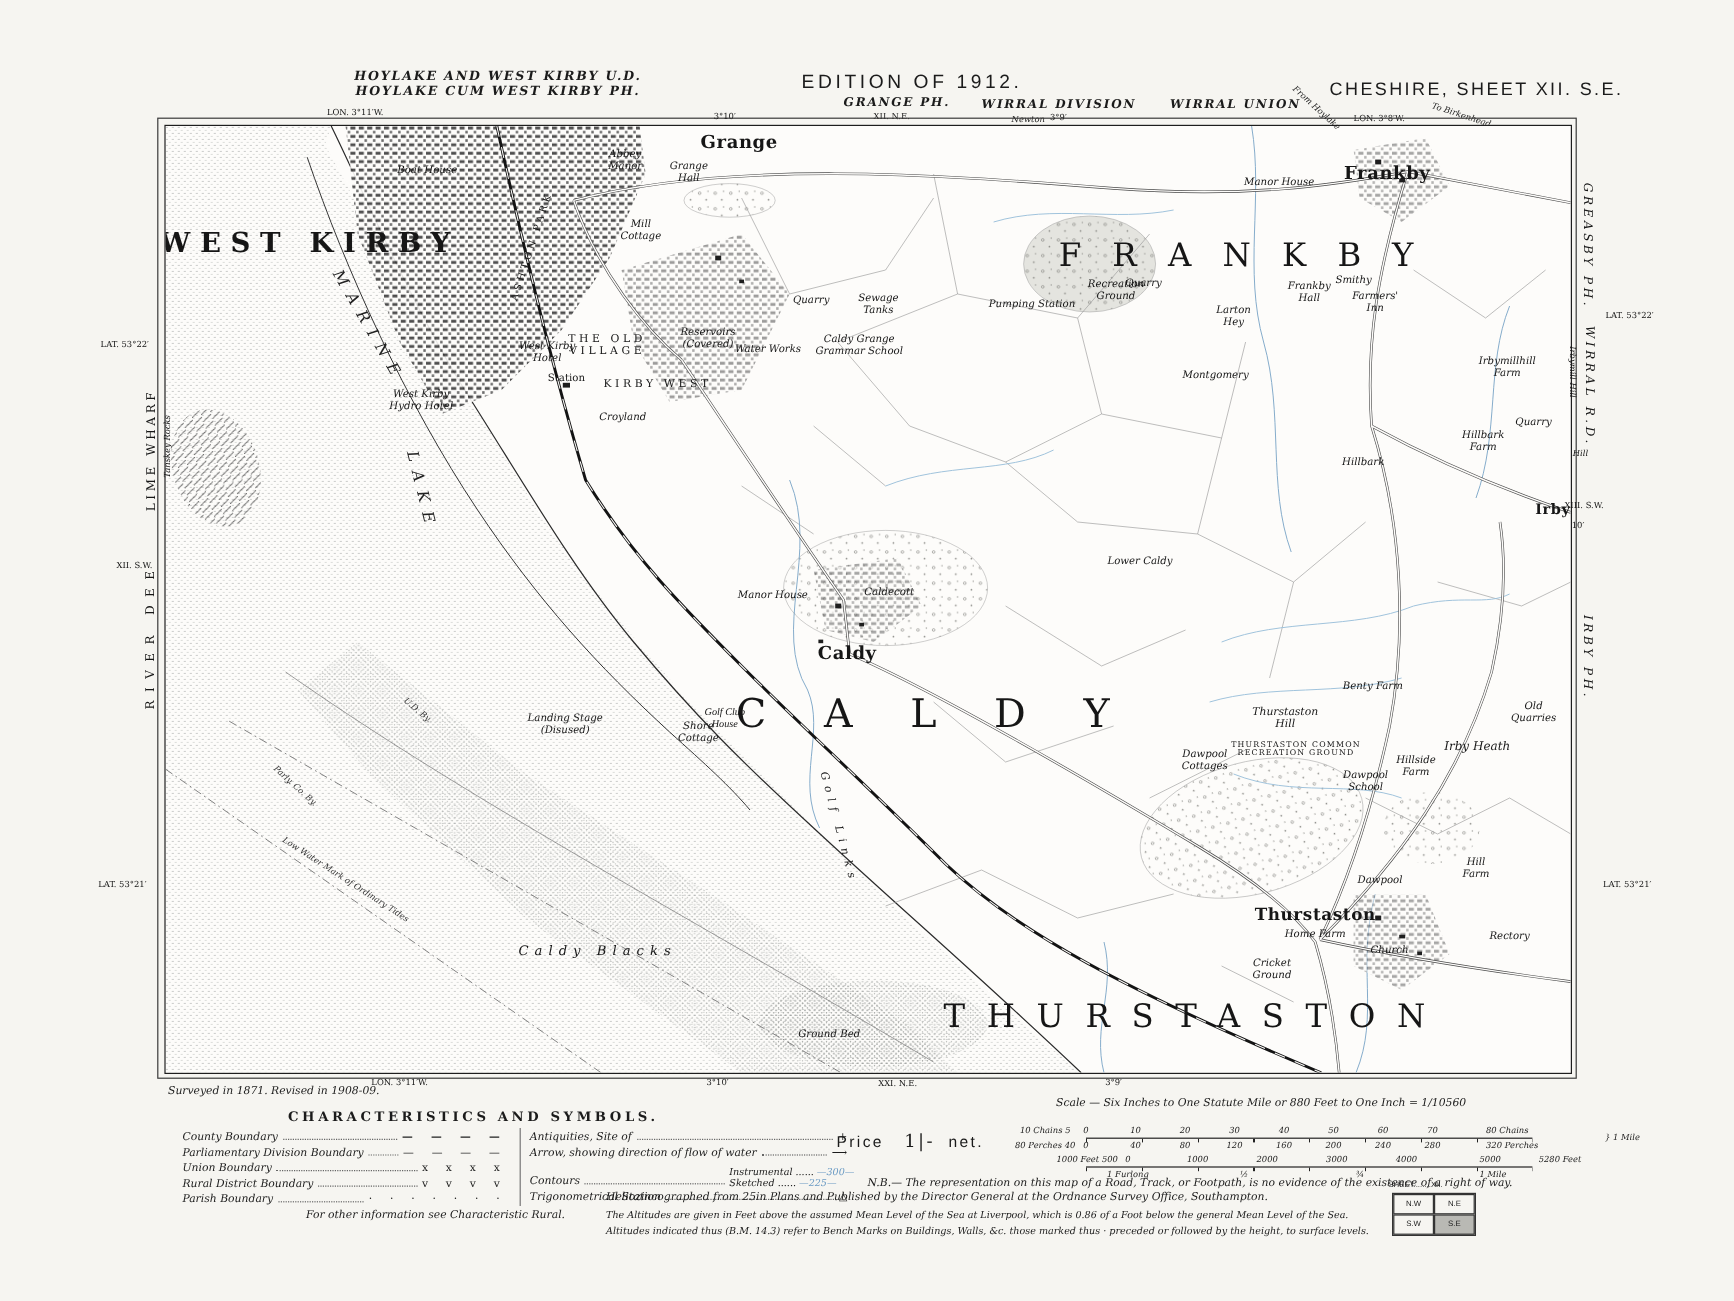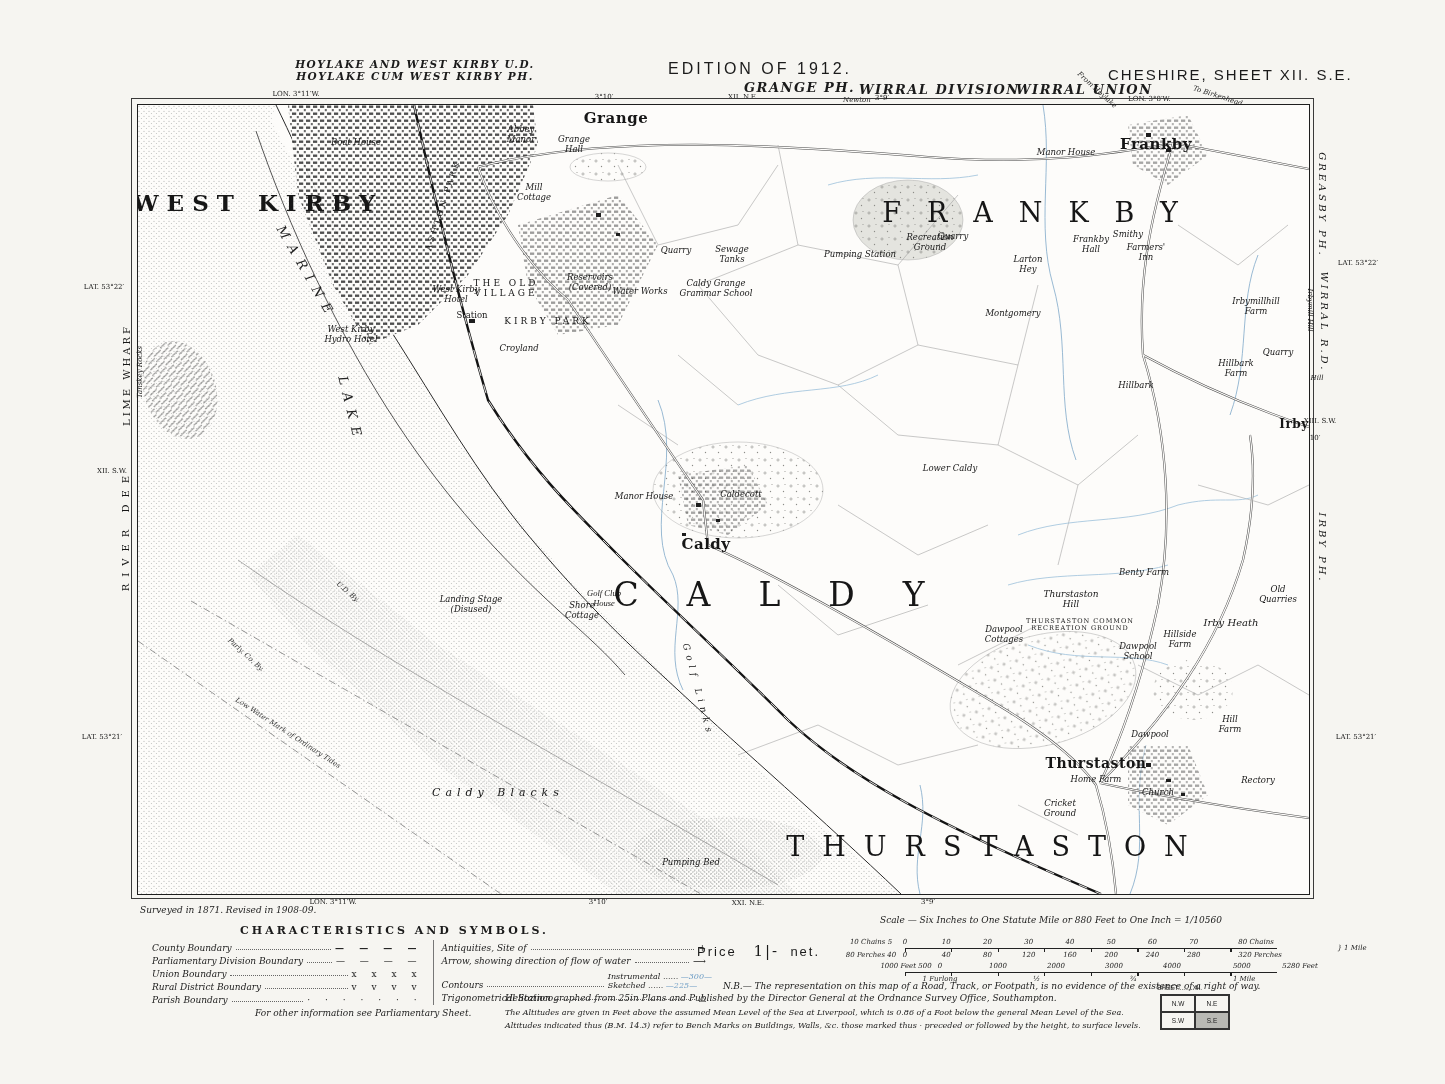--- a/index.html
+++ b/index.html
@@ -3,21 +3,21 @@
 <meta charset="utf-8">
 <style>
   html,body{margin:0;padding:0;}
   body{width:1445px;height:1084px;background:#f6f5f1;position:relative;overflow:hidden;
        font-family:"DejaVu Serif",serif;color:#1b1b1b;}
   .abs{position:absolute;white-space:nowrap;}
   
   .hdr-sans{font-family:"Liberation Sans",sans-serif;}
   .hdr-district{font-size:10.5px;font-weight:bold;font-style:italic;letter-spacing:1.5px;text-align:center;}
   .hdr-edition{font-size:16px;letter-spacing:3px;font-weight:500;}
-  .hdr-parish{font-size:13px;font-weight:bold;font-style:italic;letter-spacing:1.5px;margin-left:41px;}
+  .hdr-parish{font-size:10px;font-weight:bold;font-style:italic;letter-spacing:1.5px;}
   .hdr-sheet{font-size:15px;letter-spacing:2px;}
   .tiny{font-size:7px;}
   .tiny-it{font-size:7px;font-style:italic;}
   
   .map-frame{position:absolute;left:137px;top:104px;width:1171px;height:789px;
              background:#fdfcfa;border:1.6px solid #1e1e1e;overflow:hidden;}
   .map-frame::after{content:"";position:absolute;inset:0;pointer-events:none;}
   .outer-rule{position:absolute;left:131px;top:98px;width:1181px;height:799px;border:0.8px solid #3a3a3a;pointer-events:none;}
   #map-svg{position:absolute;left:0;top:0;}
   
@@ -186,21 +186,21 @@
       <div class="lbl sea-med" style="left: 212px; top: 305px; transform: translate(-50%, -50%) rotate(76deg); letter-spacing: 8px;">LAKE</div>
       <div class="lbl big" style="left: 905px; top: 108px; transform: translate(-50%, -50%); font-size: 27px; letter-spacing: 26px;">FRANKBY</div>
       <div class="lbl village" style="left: 1018px; top: 40px; transform: translate(-50%, -50%);">Frankby</div>
       <div class="lbl village" style="left: 478px; top: 14px; transform: translate(-50%, -50%);">Grange</div>
       <div class="lbl village" style="left: 568px; top: 440px; transform: translate(-50%, -50%);">Caldy</div>
       <div class="lbl big" style="left: 655px; top: 490px; transform: translate(-50%, -50%); font-size: 33px; letter-spacing: 48px;">CALDY</div>
       <div class="lbl big" style="left: 858px; top: 742px; transform: translate(-50%, -50%); font-size: 27px; letter-spacing: 18px;">THURSTASTON</div>
       <div class="lbl village" style="left: 958px; top: 658px; transform: translate(-50%, -50%); font-size: 14px;">Thurstaston</div>
       <div class="lbl village" style="left: 1156px; top: 320px; transform: translate(-50%, -50%); font-size: 12px;">Irby</div>
       <div class="lbl subcaps" style="left: 368px; top: 183px; transform: translate(-50%, -50%);">THE OLD<br>VILLAGE</div>
-      <div class="lbl subcaps" style="left: 410px; top: 216px; transform: translate(-50%, -50%);">KIRBY PARK</div>
+      <div class="lbl subcaps" style="left: 410px; top: 216px; transform: translate(-50%, -50%);">KIRBY WEST</div>
       <div class="lbl subcaps" style="left: 305px; top: 100px; transform: translate(-50%, -50%) rotate(-72deg); font-size: 8px;">ASHTON PARK</div>
       <div class="lbl sm" style="left: 218px; top: 38px; transform: translate(-50%, -50%);">Boat House</div>
       <div class="lbl sm" style="left: 383px; top: 30px; transform: translate(-50%, -50%);">Abbey<br>Manor</div>
       <div class="lbl sm" style="left: 436px; top: 40px; transform: translate(-50%, -50%);">Grange<br>Hall</div>
       <div class="lbl sm" style="left: 396px; top: 88px; transform: translate(-50%, -50%);">Mill<br>Cottage</div>
       <div class="lbl sm" style="left: 318px; top: 190px; transform: translate(-50%, -50%);">West Kirby<br>Hotel</div>
       <div class="lbl smu" style="left: 334px; top: 211px; transform: translate(-50%, -50%);">Station</div>
       <div class="lbl sm" style="left: 452px; top: 178px; transform: translate(-50%, -50%);">Reservoirs<br>(Covered)</div>
       <div class="lbl sm" style="left: 502px; top: 187px; transform: translate(-50%, -50%);">Water Works</div>
       <div class="lbl sm" style="left: 594px; top: 150px; transform: translate(-50%, -50%);">Sewage<br>Tanks</div>
@@ -220,21 +220,21 @@
       <div class="lbl sm" style="left: 1118px; top: 202px; transform: translate(-50%, -50%);">Irbymillhill<br>Farm</div>
       <div class="lbl sm" style="left: 1140px; top: 248px; transform: translate(-50%, -50%);">Quarry</div>
       <div class="lbl sm" style="left: 812px; top: 364px; transform: translate(-50%, -50%);">Lower Caldy</div>
       <div class="lbl sm" style="left: 506px; top: 392px; transform: translate(-50%, -50%);">Manor House</div>
       <div class="lbl sm" style="left: 603px; top: 390px; transform: translate(-50%, -50%);">Caldecott</div>
       <div class="lbl sm" style="left: 466px; top: 494px; transform: translate(-50%, -50%); font-family: Liberation Serif, serif;">Golf Club<br>House</div>
       <div class="lbl sm" style="left: 444px; top: 506px; transform: translate(-50%, -50%);">Shore<br>Cottage</div>
       <div class="lbl sm" style="left: 333px; top: 500px; transform: translate(-50%, -50%);">Landing Stage<br>(Disused)</div>
       <div class="lbl sm" style="left: 560px; top: 585px; transform: translate(-50%, -50%) rotate(75deg); font-size: 9px; letter-spacing: 5px;">Golf Links</div>
       <div class="lbl sea-name" style="left: 360px; top: 688px; transform: translate(-50%, -50%);">Caldy Blacks</div>
-      <div class="lbl sm" style="left: 553px; top: 758px; transform: translate(-50%, -50%);">Pumping Bed</div>
+      <div class="lbl sm" style="left: 553px; top: 758px; transform: translate(-50%, -50%);">Ground Bed</div>
       <div class="lbl tinylbl" style="left: 210px; top: 487px; transform: translate(-50%, -50%) rotate(40deg);">U.D. By.</div>
       <div class="lbl tinylbl" style="left: 108px; top: 550px; transform: translate(-50%, -50%) rotate(42deg);">Parly. Co. By.</div>
       <div class="lbl tinylbl" style="left: 150px; top: 628px; transform: translate(-50%, -50%) rotate(33deg);">Low Water Mark of Ordinary Tides</div>
       <div class="lbl sm" style="left: 213px; top: 230px; transform: translate(-50%, -50%);">West Kirby<br>Hydro Hotel</div>
       <div class="lbl sm" style="left: 381px; top: 244px; transform: translate(-50%, -50%);">Croyland</div>
       <div class="lbl sm" style="left: 933px; top: 494px; transform: translate(-50%, -50%); font-size: 9px;">Thurstaston<br>Hill</div>
       <div class="lbl tinycaps" style="left: 942px; top: 520px; transform: translate(-50%, -50%);">THURSTASTON COMMON<br>RECREATION GROUND</div>
       <div class="lbl sm" style="left: 1006px; top: 468px; transform: translate(-50%, -50%);">Benty Farm</div>
       <div class="lbl sm" style="left: 1093px; top: 518px; transform: translate(-50%, -50%); font-size: 10px;">Irby Heath</div>
       <div class="lbl sm" style="left: 1140px; top: 490px; transform: translate(-50%, -50%);">Old<br>Quarries</div>
@@ -325,21 +325,21 @@
           <span style="font-style: italic; font-size: 8px;">Instrumental ...... <span class="contour-val">—300—</span><br>Sketched ...... <span class="contour-val">—225—</span></span>
         </div>
         <div class="legend-row">
           <span>Trigonometrical Station</span>
           <span class="leader"></span>
           <span class="lsym">△</span>
         </div>
       </div>
   </div>
 </div>
-<div class="abs fnote" style="left:255px;top:1008px;">For other information see Parliamentary Sheet.</div>
+<div class="abs fnote" style="left:255px;top:1008px;">For other information see Characteristic Rural.</div>
 
 <div class="abs price" style="left:697px;top:942px;">
   <span>Price</span>&nbsp;&nbsp;
   <b>1|-</b>&nbsp;
   <span>net.</span>
 </div>
 
 <div class="abs fnote" style="left:880px;top:915px;">Scale — Six Inches to One Statute Mile or 880 Feet to One Inch = 1/10560</div>
 <div id="scale-area">
     <div class="abs" style="left: 905px; top: 938px; width: 330px;">

